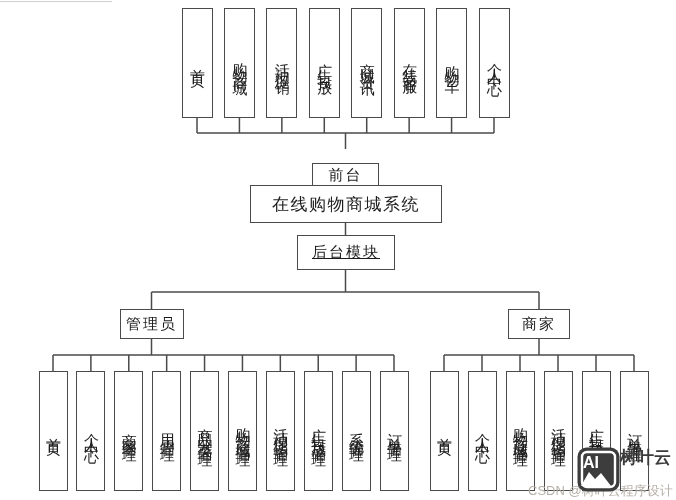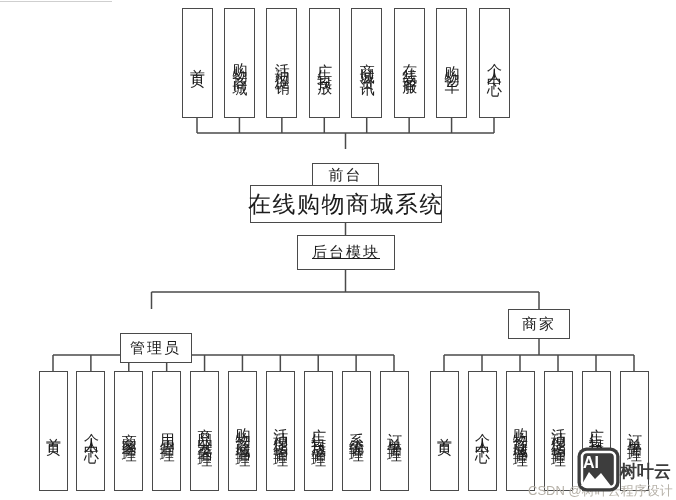--- a/index.html
+++ b/index.html
@@ -19,34 +19,34 @@
   #wires{position:absolute;left:0;top:0;z-index:0;}
   #wires line{stroke:var(--line);stroke-width:1.5;}
   #wires line.faint{stroke:#cfcfcf;stroke-width:1;}
   .box{
     position:absolute;box-sizing:border-box;background:#fff;
     border:1.5px solid var(--line);
     display:flex;align-items:center;justify-content:center;
     z-index:1;
   }
   .hbox span{font-size:15px;letter-spacing:2px;white-space:nowrap;}
-  #root-box span{font-size:23px;letter-spacing:1.5px;}
+  #root-box span{font-size:17px;letter-spacing:1.5px;}
   .vbox span{
     writing-mode:vertical-rl;text-orientation:upright;
     font-size:15px;line-height:1;letter-spacing:5px;
   }
   #top-row .vbox span{letter-spacing:6px;}
   #caption{
     position:absolute;left:528px;top:482px;z-index:2;
     font-family:"Liberation Sans","DejaVu Sans",sans-serif;
     font-size:13px;color:var(--caption);white-space:nowrap;
   }
   #badge{position:absolute;left:577px;top:447px;width:43px;height:34px;z-index:3;}
   #brand{
-    position:absolute;left:620px;top:460px;z-index:3;
+    position:absolute;left:620px;top:446px;z-index:3;
     font-family:"Liberation Sans","DejaVu Sans",sans-serif;
     font-weight:bold;font-size:17px;color:var(--brand);white-space:nowrap;
   }
 </style>
 </head>
 <body>
 
 <div id="stage">
 
   <svg id="wires" width="676" height="500">
@@ -121,21 +121,21 @@
   </div>
 
   <div class="box hbox" id="root-box" style="left:250px;top:185px;width:192px;height:38px;">
     <span>在线购物商城系统</span>
   </div>
 
   <div class="box hbox" id="back-box" style="left:297px;top:235px;width:98px;height:35px;text-decoration:underline;">
     <span>后台模块</span>
   </div>
 
-  <div class="box hbox" id="admin-box" style="left:119.5px;top:309px;width:72px;height:30px;margin-top:24px;">
+  <div class="box hbox" id="admin-box" style="left:119.5px;top:309px;width:64px;height:30px;">
     <span>管理员</span>
   </div>
   <div class="box hbox" id="merchant-box" style="left:508px;top:309px;width:62px;height:30px;text-align:center;">
     <span>商家</span>
   </div>
 
   <div id="admin-row">
       <div class="box vbox" style="left: 38.5px; top: 371px; width: 29px; height: 120px;">
         <span>首页</span>
       </div>

